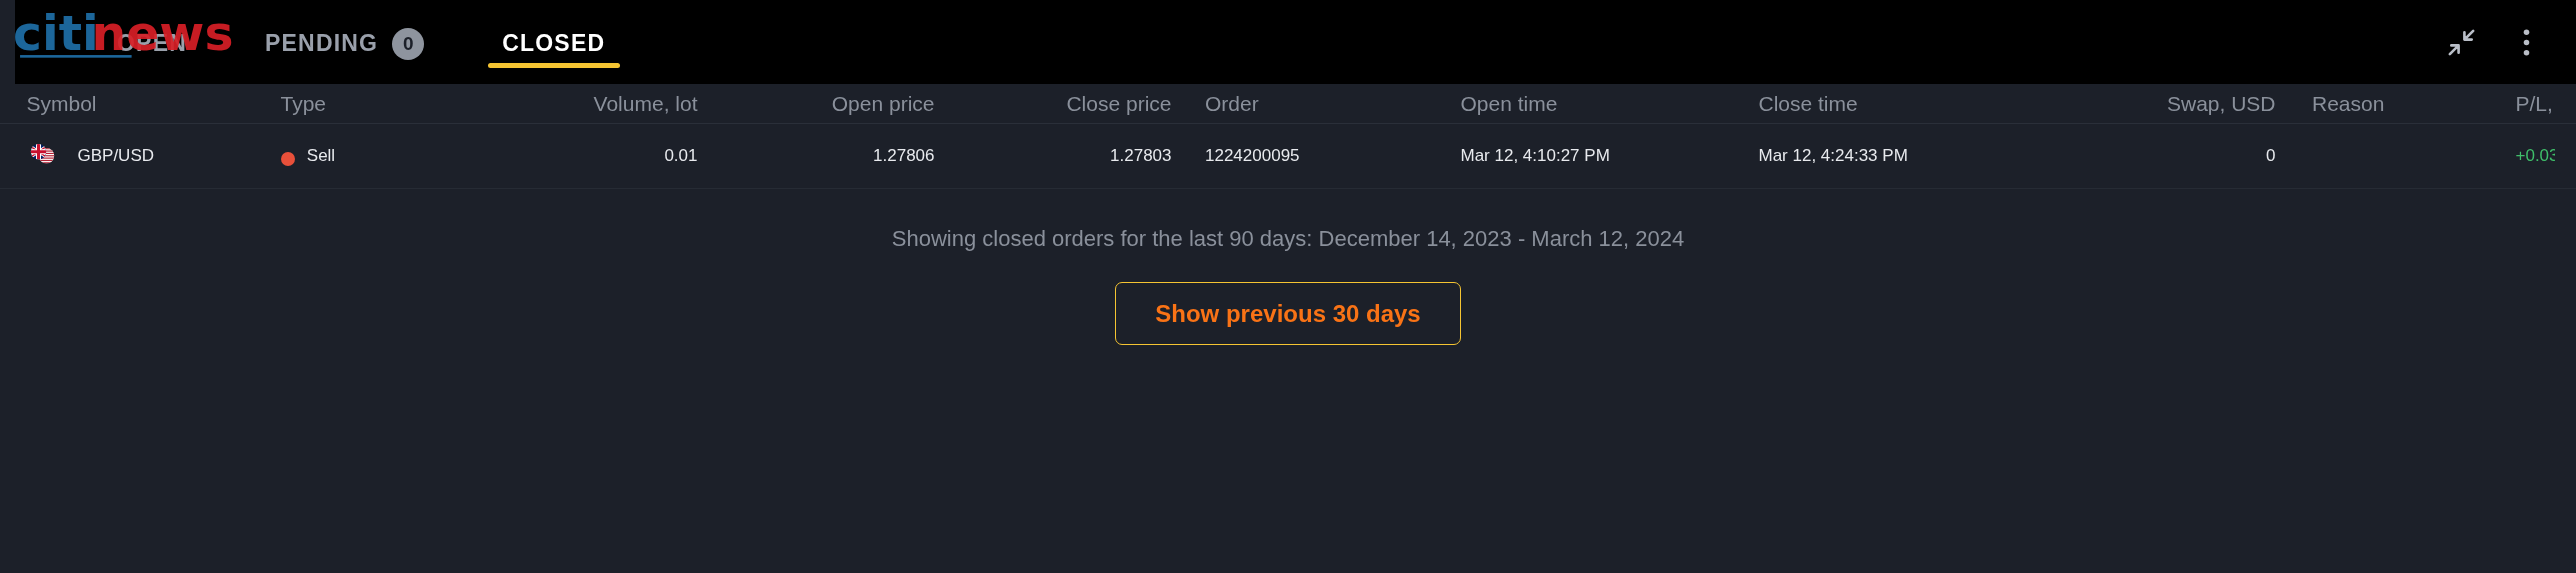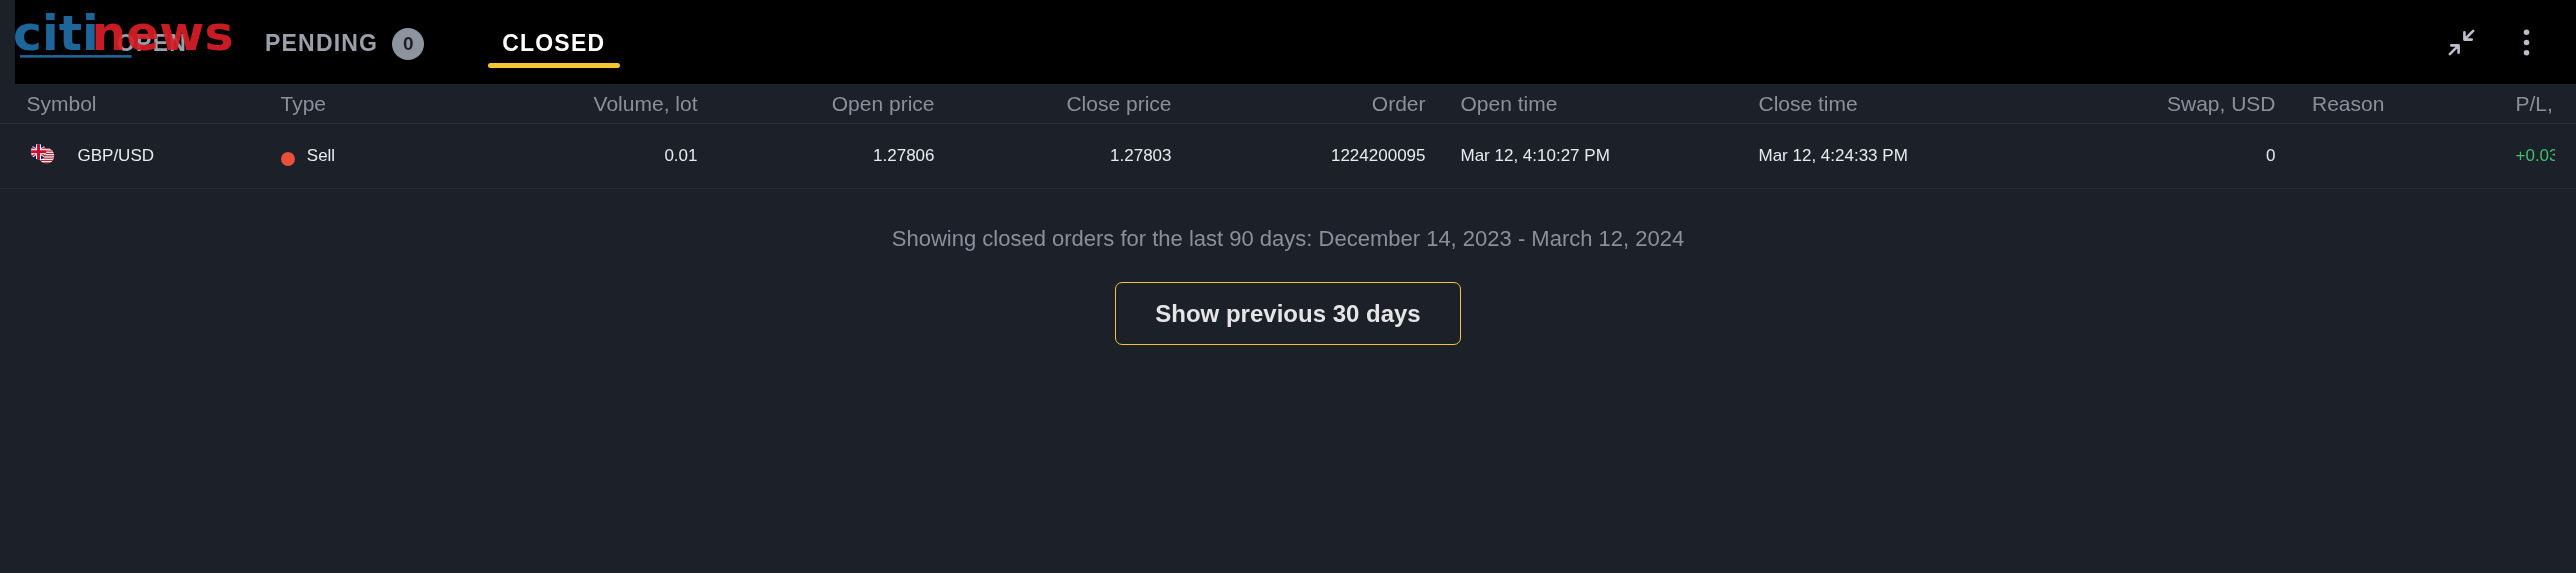--- a/index.html
+++ b/index.html
@@ -59,21 +59,21 @@
   .tbody-row {
     height:65px; color:#e8eaee; font-size:17px;
     border-bottom:0.9px solid #262b34;
   }
   .c { padding:0 10.5px; white-space:nowrap; overflow:hidden; }
   .c-symbol   { width:254px; display:flex; align-items:center; gap:16px; }
   .c-type     { width:219px; }
   .c-volume   { width:219px; text-align:right; }
   .c-openp    { width:237px; text-align:right; }
   .c-closep   { width:237px; text-align:right; }
-  .c-order    { width:254px; text-align:right; padding-left:23px; }
+  .c-order    { width:254px; text-align:left; padding-left:23px; }
   .c-opentime { width:298px; text-align:left; padding-left:24.5px; }
   .c-closetime{ width:324px; text-align:left; padding-left:24.5px; }
   .c-swap     { width:228px; text-align:right; }
   .c-reason   { width:219px; text-align:left; padding-left:26px; }
   .c-pl       { flex:1; text-align:right; padding-right:19px; }
 
   .flag-pair { position:relative; width:35px; height:26px; flex:0 0 auto; }
   .flag-pair svg { position:absolute; top:0; left:0; }
   .flag-uk { left:0 !important; z-index:2; }
   .flag-us { left:8.8px !important; top:3.5px !important; z-index:1; }
@@ -85,21 +85,21 @@
   
   .footer { margin-top:37px; text-align:center; }
   .footer-note { color:#8a909b; font-size:22px; }
   .show-more-btn {
     margin:30px auto 0;
     display:block;
     padding:16.6px 39px;
     background:transparent;
     border:1.8px solid #f5c432;
     border-radius:7px;
-    color:#e5e5e5;
+    color:#f97316;
     font-family:"Liberation Sans", sans-serif;
     font-size:24px; font-weight:bold;
     cursor:pointer;
   }
 
   
   .watermark {
     position:absolute; top:8px; left:7px;
     width:298px; height:81px;
     pointer-events:none; z-index:40; opacity:0.92;

